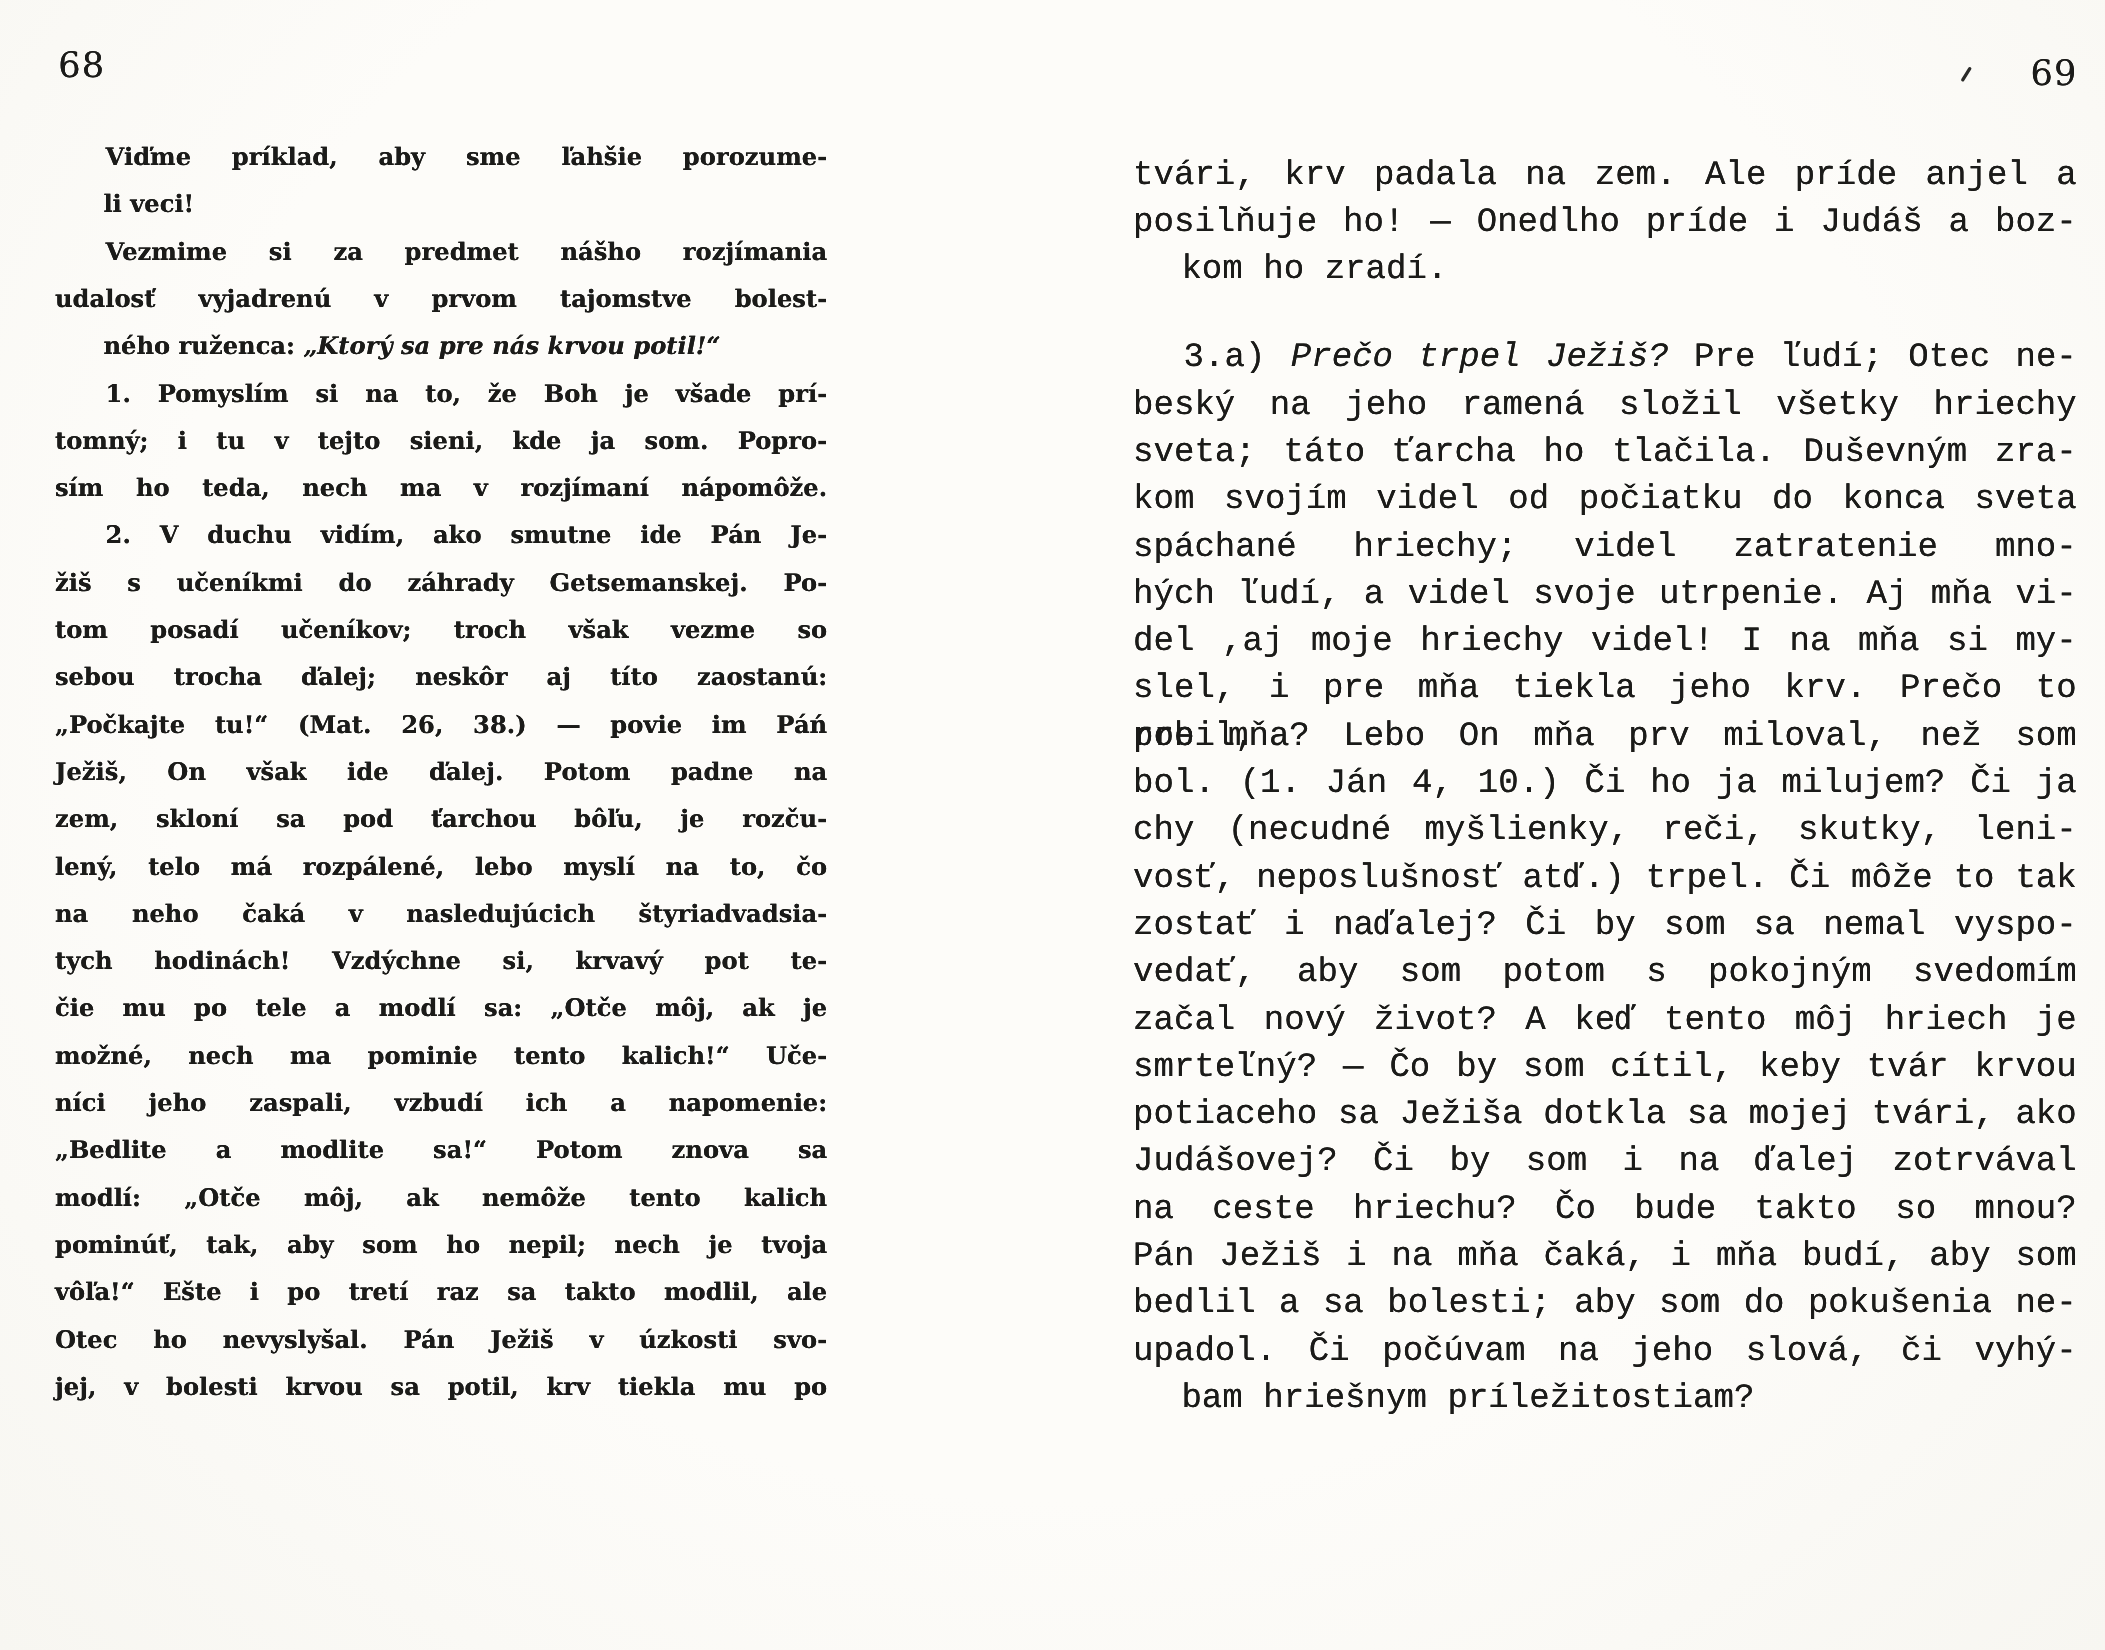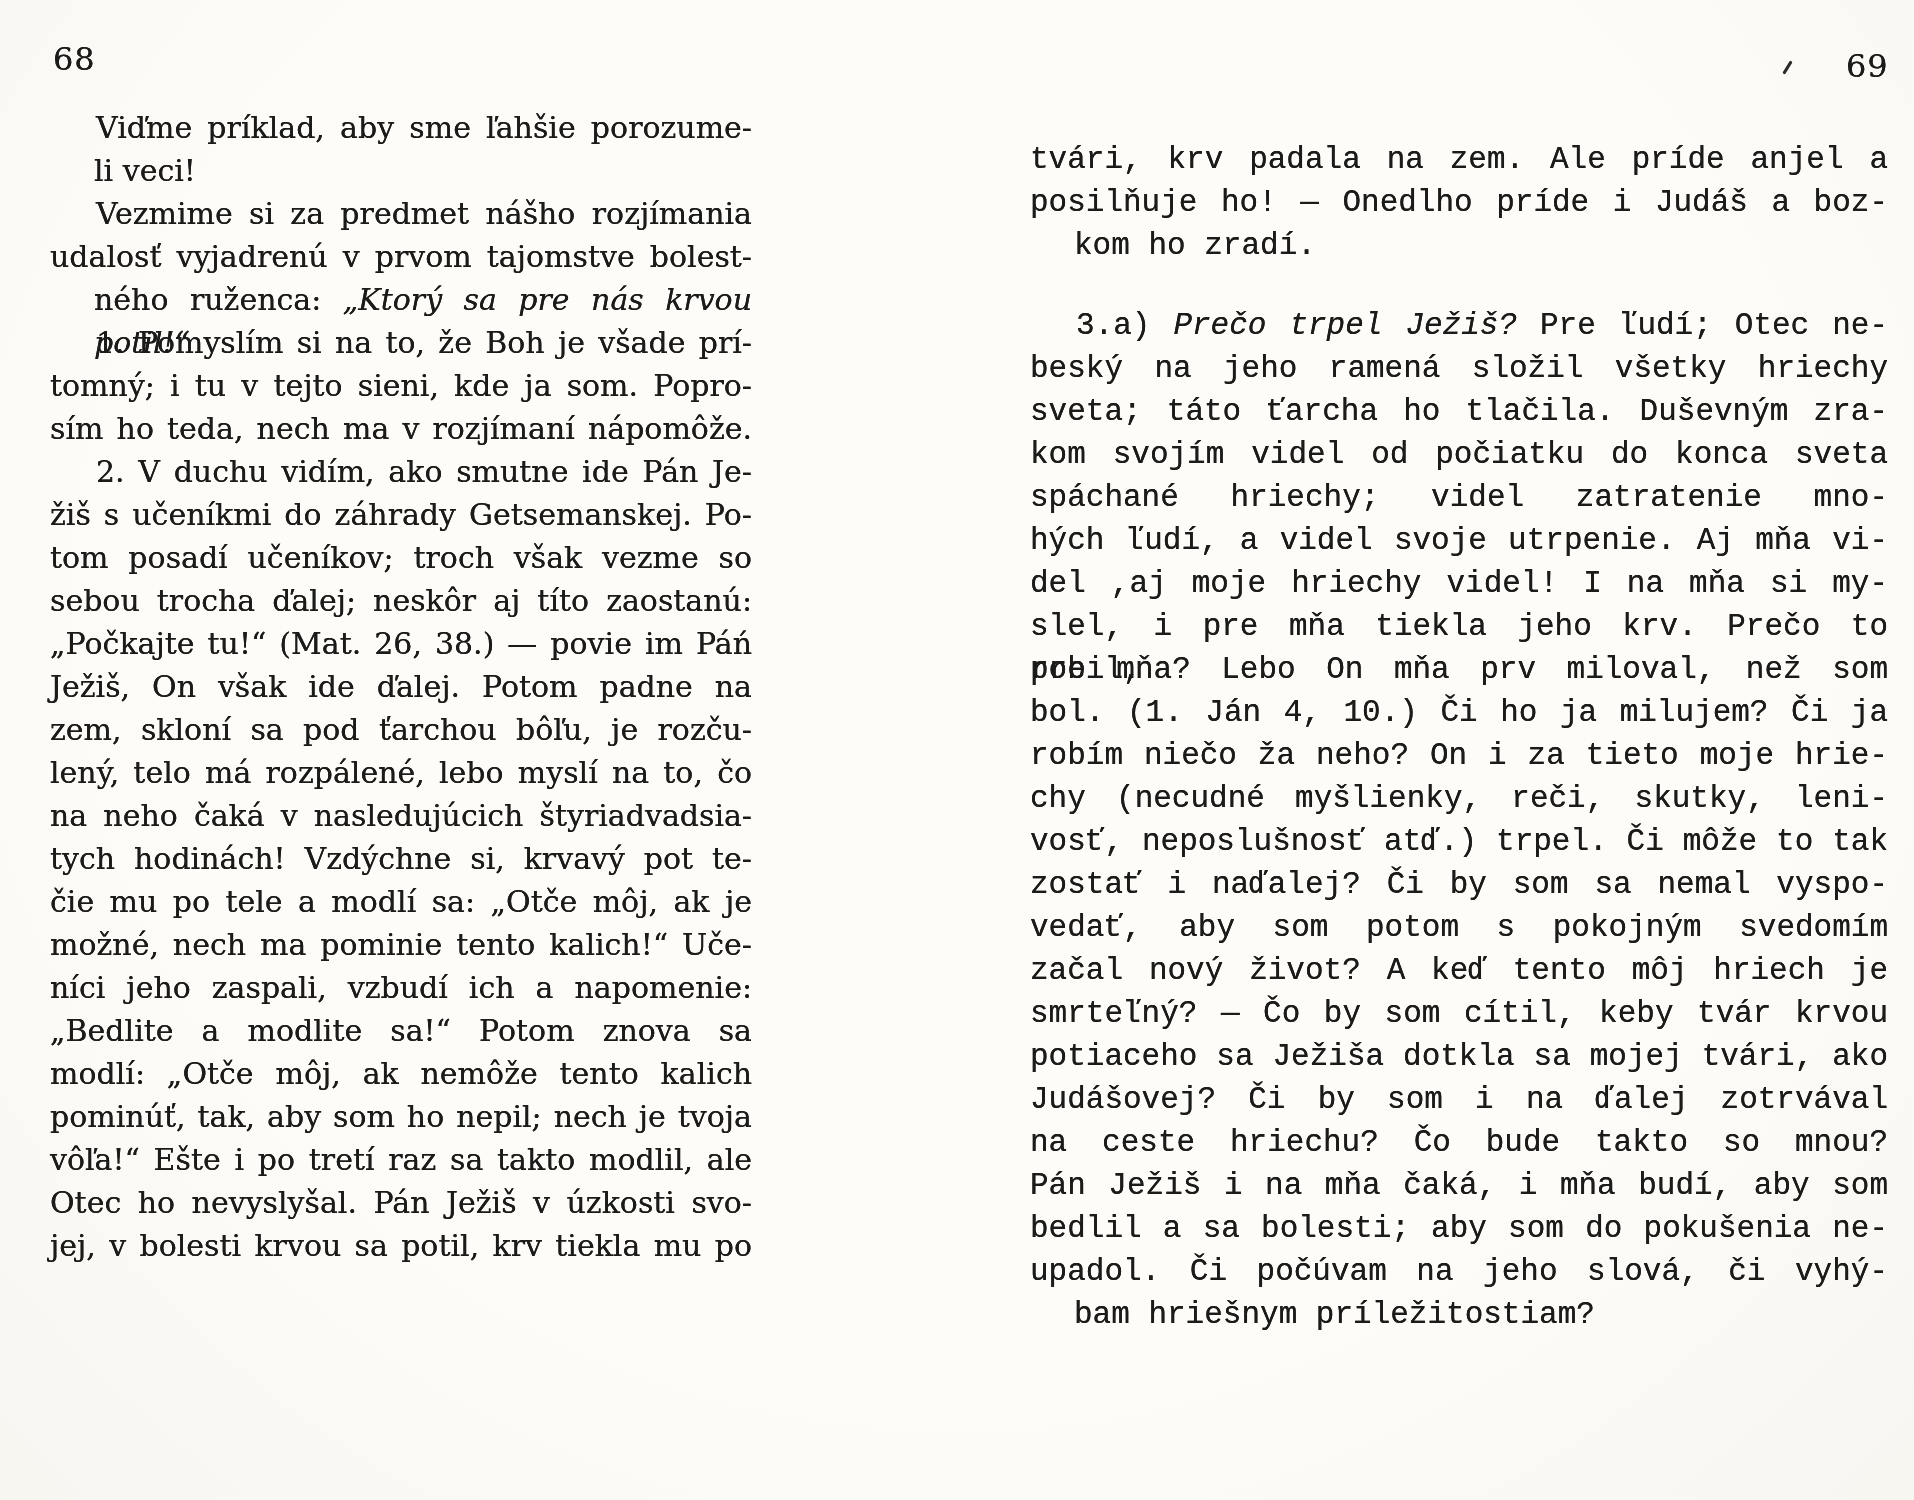--- a/index.html
+++ b/index.html
@@ -39,23 +39,24 @@
     background: #2a2a28;
     transform: rotate(32deg);
     border-radius: 2px;
   }
   .col {
     position: absolute;
     text-shadow: 0 0 0.6px currentColor;
   }
   .col-left {
     left: 50px;
-    top: 106px;
+    top: 122px;
     width: 702px;
-    font-size: 30px;
+    font-size: 22px;
+    font-weight: bold;
   }
   .col-right {
     left: 1030px;
     top: 138px;
     width: 858px;
     font-size: 31px;
     font-family: Liberation Mono, monospace;
   }
   .paragraph { margin: 0; }
   .paragraph.gap { margin-top: 37px; }
@@ -124,21 +125,20 @@
         <div class="line indent"><span>3.a) </span><span class="it">Prečo trpel Ježiš?</span><span> Pre ľudí; Otec ne-</span></div>
         <div class="line"><span>beský na jeho ramená složil všetky hriechy</span></div>
         <div class="line"><span>sveta; táto ťarcha ho tlačila. Duševným zra-</span></div>
         <div class="line"><span>kom svojím videl od počiatku do konca sveta</span></div>
         <div class="line"><span>spáchané hriechy; videl zatratenie mno-</span></div>
         <div class="line"><span>hých ľudí, a videl svoje utrpenie. Aj mňa vi-</span></div>
         <div class="line"><span>del ,aj moje hriechy videl! I na mňa si my-</span></div>
         <div class="line"><span>slel, i pre mňa tiekla jeho krv. Prečo to robil,</span></div>
         <div class="line"><span>pre mňa? Lebo On mňa prv miloval, než som</span></div>
         <div class="line"><span>bol. (1. Ján 4, 10.) Či ho ja milujem? Či ja</span></div>
-        <div class="line"><span>robím niečo ža neho? On i za tieto moje hrie-</span></div>
         <div class="line"><span>chy (necudné myšlienky, reči, skutky, leni-</span></div>
         <div class="line"><span>vosť, neposlušnosť atď.) trpel. Či môže to tak</span></div>
         <div class="line"><span>zostať i naďalej? Či by som sa nemal vyspo-</span></div>
         <div class="line"><span>vedať, aby som potom s pokojným svedomím</span></div>
         <div class="line"><span>začal nový život? A keď tento môj hriech je</span></div>
         <div class="line"><span>smrteľný? — Čo by som cítil, keby tvár krvou</span></div>
         <div class="line"><span>potiaceho sa Ježiša dotkla sa mojej tvári, ako</span></div>
         <div class="line"><span>Judášovej? Či by som i na ďalej zotrvával</span></div>
         <div class="line"><span>na ceste hriechu? Čo bude takto so mnou?</span></div>
         <div class="line"><span>Pán Ježiš i na mňa čaká, i mňa budí, aby som</span></div>

